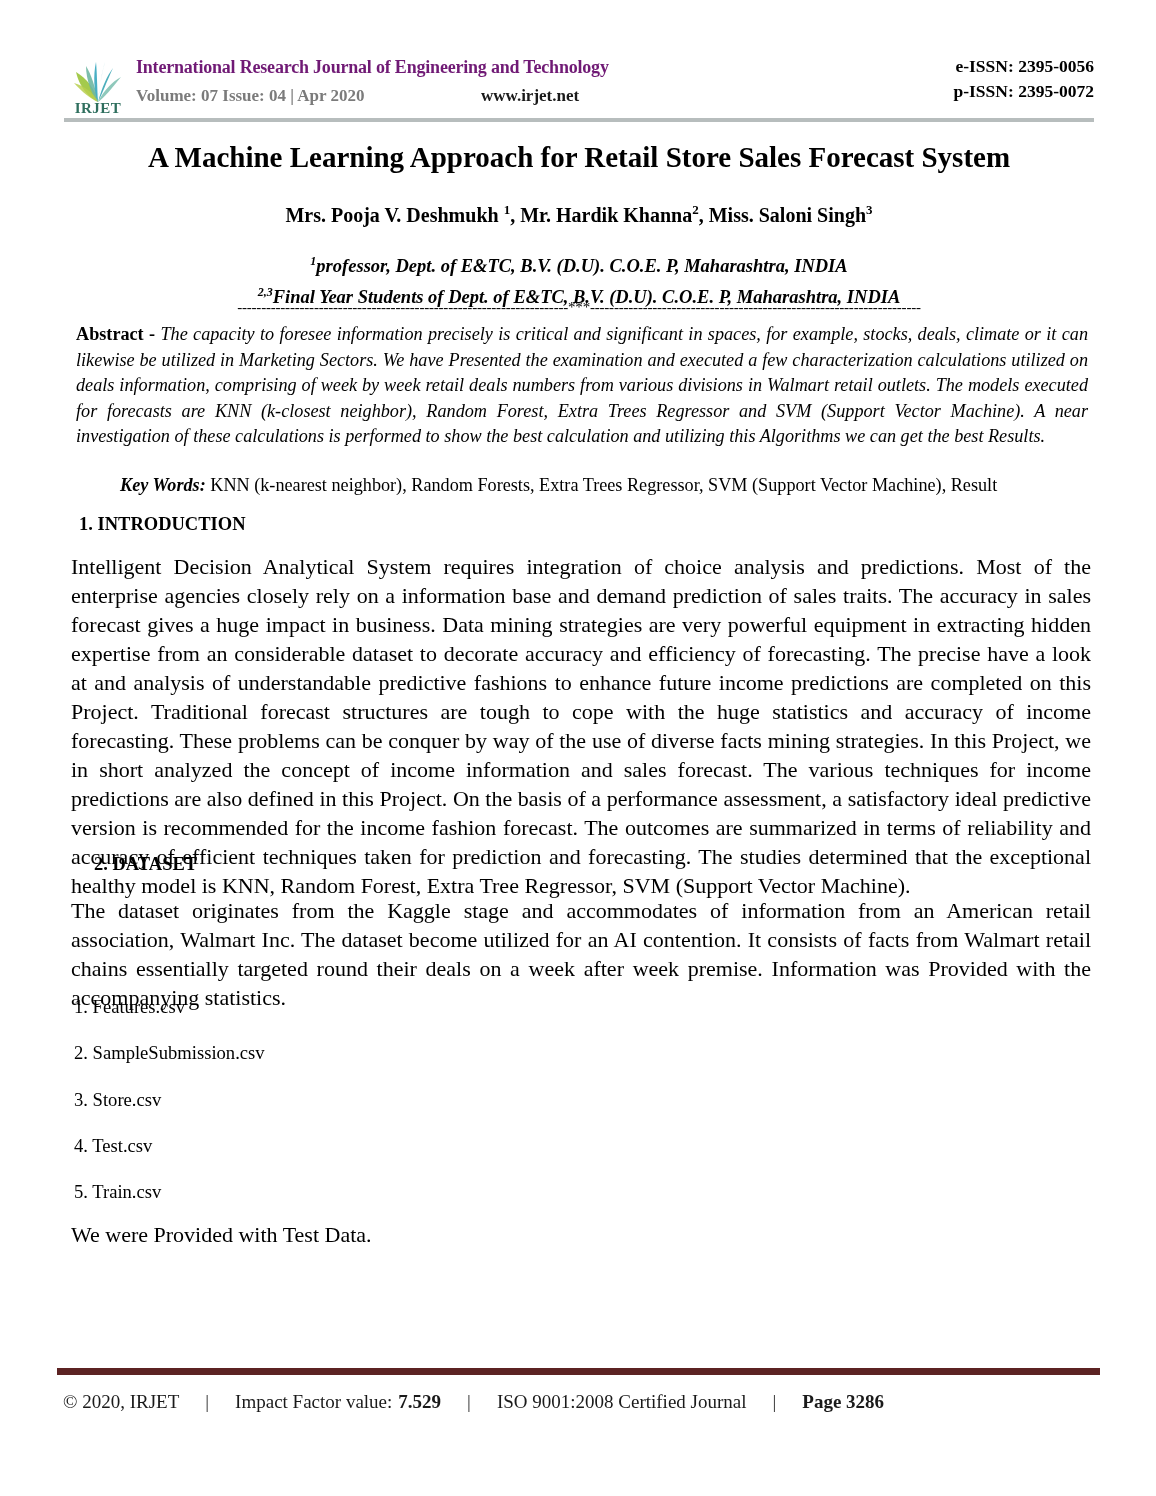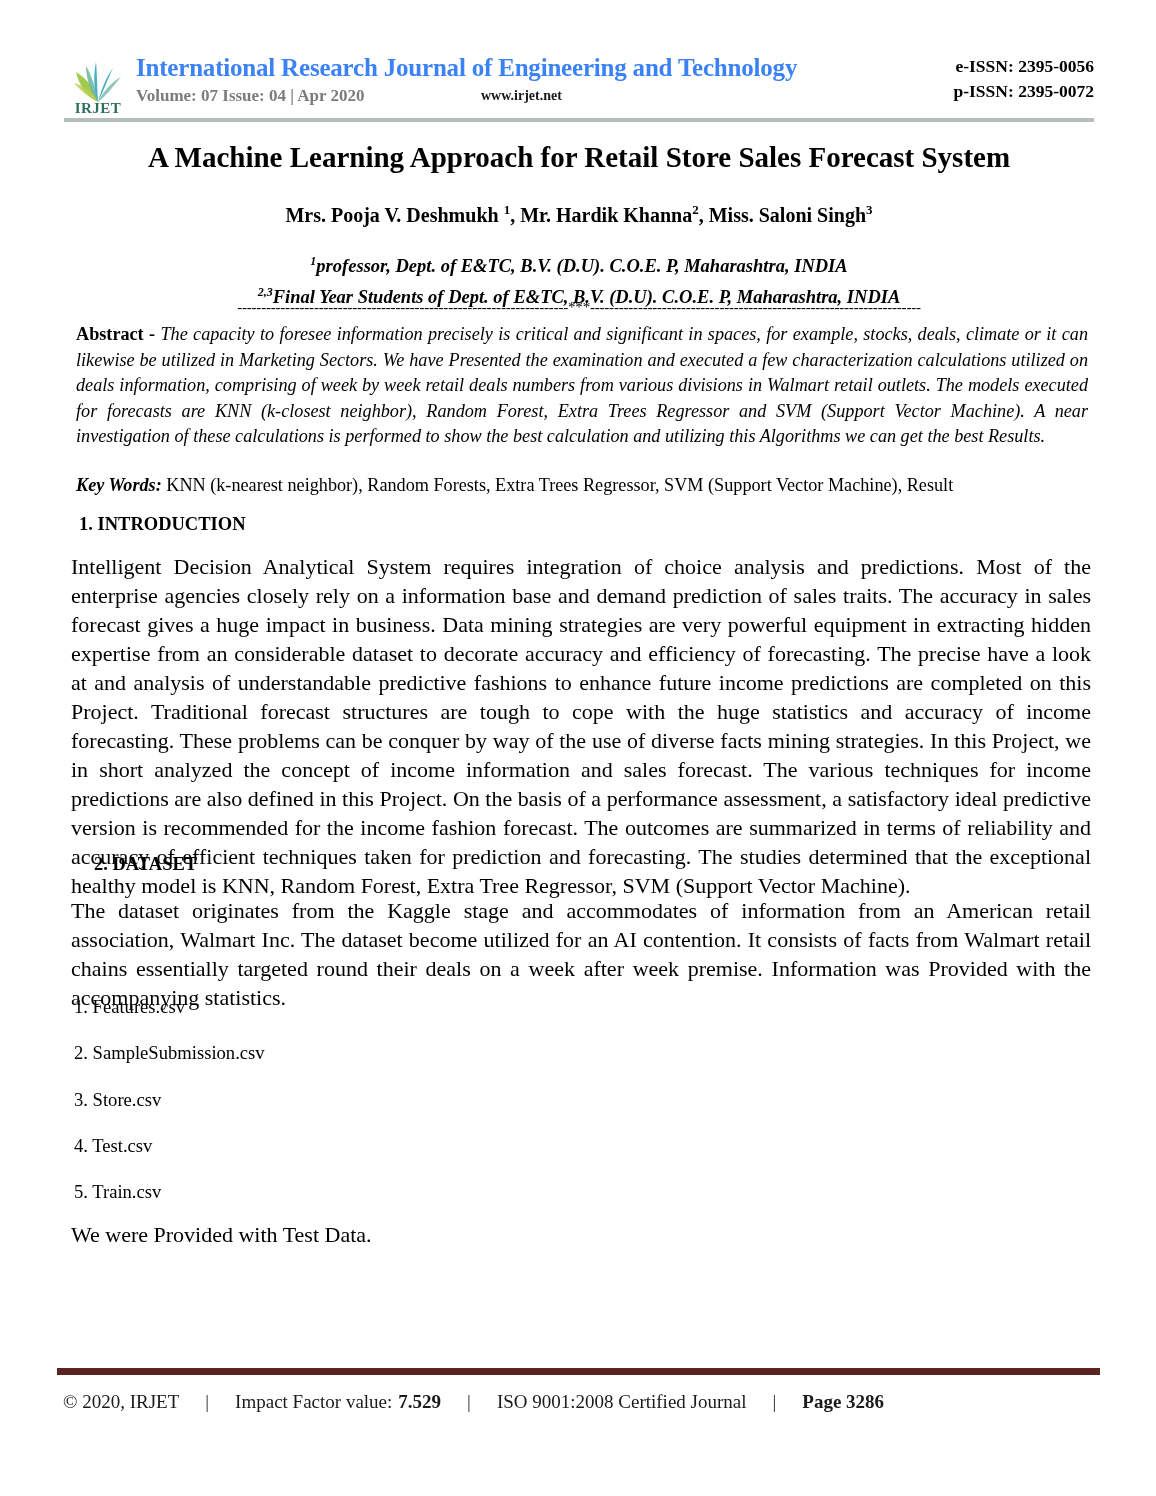--- a/index.html
+++ b/index.html
@@ -36,25 +36,25 @@
   .logo-svg { display: block; }
   .journal-block {
     position: absolute;
     left: 72px;
     top: 0;
     width: 760px;
   }
   .journal-title {
     font-family: "Liberation Serif", serif;
     font-weight: bold;
-    font-size: 25px;
+    font-size: 18px;
     line-height: 31px;
     letter-spacing: -0.2px;
     white-space: nowrap;
-    color: #3b82f6;
+    color: #701a75;
   }
   .journal-sub {
     position: relative;
     height: 26px;
     margin-top: 1px;
   }
   .vol-text {
     position: absolute;
     left: 0;
     top: 0;
@@ -64,21 +64,21 @@
     line-height: 24px;
     color: #7b7b7b;
     white-space: nowrap;
   }
   .site-text {
     position: absolute;
     left: 345px;
     top: 0;
     font-family: "Liberation Serif", serif;
     font-weight: bold;
-    font-size: 14px;
+    font-size: 17px;
     line-height: 24px;
     color: #1a1a1a;
     white-space: nowrap;
   }
   .issn-block {
     position: absolute;
     right: 0;
     top: 2px;
     text-align: right;
   }
@@ -179,20 +179,21 @@
     top: 472px;
     width: 1012px;
     font-family: "Liberation Serif", serif;
     font-size: 18.2px;
     line-height: 26px;
     color: #000;
   }
   .keywords .lead {
     font-weight: bold;
     font-style: italic;
+    margin-left: 44px;
   }
 
   .heading {
     position: absolute;
     font-family: "Liberation Serif", serif;
     font-weight: bold;
     font-size: 18.5px;
     line-height: 24px;
     color: #000;
   }

